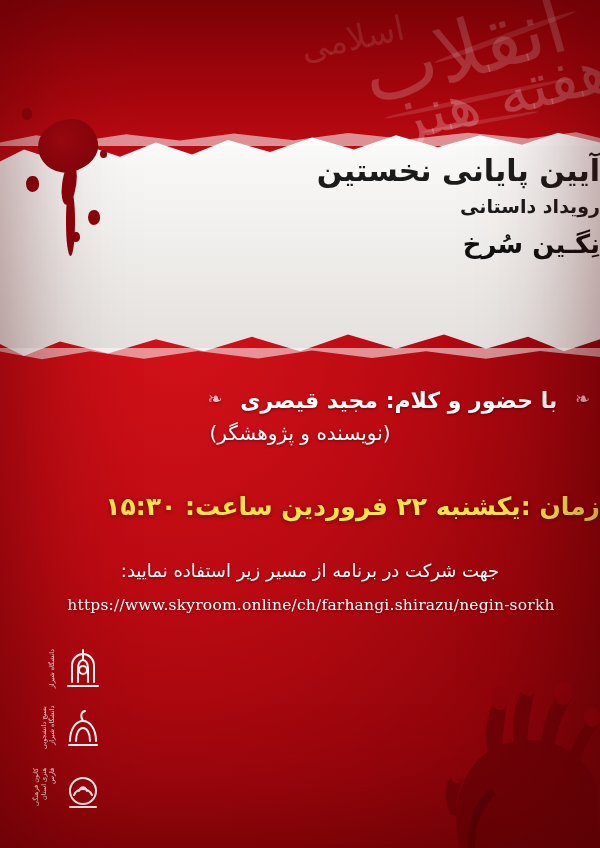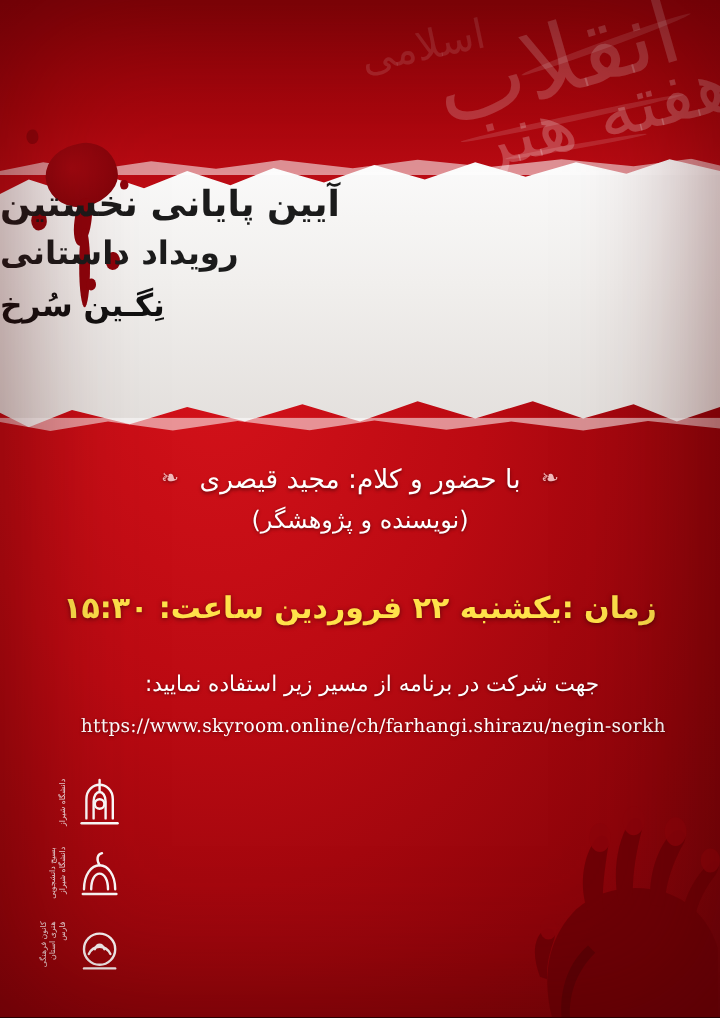--- a/index.html
+++ b/index.html
@@ -99,71 +99,71 @@
   .splat-d3 { top: 210px; left: 88px; width: 12px; height: 15px; }
   .splat-d4 { top: 232px; left: 72px; width: 8px; height: 10px; }
   .splat-d5 { top: 150px; left: 100px; width: 7px; height: 8px; }
   .drip-long { top: 190px; left: 66px; width: 9px; height: 66px; border-radius: 45% 45% 50% 50%; }
 
   
   .headline {
     position: absolute;
     top: 150px; left: 0;
     width: 600px;
-    text-align: left;
+    text-align: right;
     color: #1b1b1b;
     font-family: "DejaVu Sans", sans-serif;
     direction: rtl;
   }
   .hl-line {
     font-size: 30px;
     line-height: 1.42;
     font-weight: bold;
     letter-spacing: 1px;
   }
-  .hl-line.l2 { letter-spacing: 6px; font-size: 27px; }
+  .hl-line.l2 { letter-spacing: 6px; font-size: 19px; }
   .hl-line.l3 { font-size: 27px; letter-spacing: 2px; }
   .hl-line.l4 {
     font-size: 26px;
     margin-top: 6px;
     letter-spacing: 1px;
     color: #111;
   }
 
   
   .speaker {
     position: absolute;
     top: 388px; left: 0; width: 600px;
     text-align: center;
     color: #fff;
     direction: rtl;
   }
   .speaker .name-row {
     font-size: 22px;
-    font-weight: normal;
+    font-weight: bold;
     letter-spacing: 1px;
     text-shadow: 0 1px 3px rgba(0,0,0,0.45);
+    text-align: right;
   }
   .orn {
     color: #f2b8ba;
     font-size: 18px;
     padding: 0 10px;
     vertical-align: 3px;
   }
   .speaker .role-row {
     font-size: 20px;
     margin-top: 8px;
     text-shadow: 0 1px 3px rgba(0,0,0,0.45);
   }
 
   
   .time-row {
     position: absolute;
     top: 492px; left: 0; width: 600px;
-    text-align: center;
     direction: rtl;
     color: #ffe24a;
     font-size: 25px;
     font-weight: bold;
     letter-spacing: 1px;
     text-shadow: 0 1px 4px rgba(0,0,0,0.5);
   }
 
   
   .join-note {

